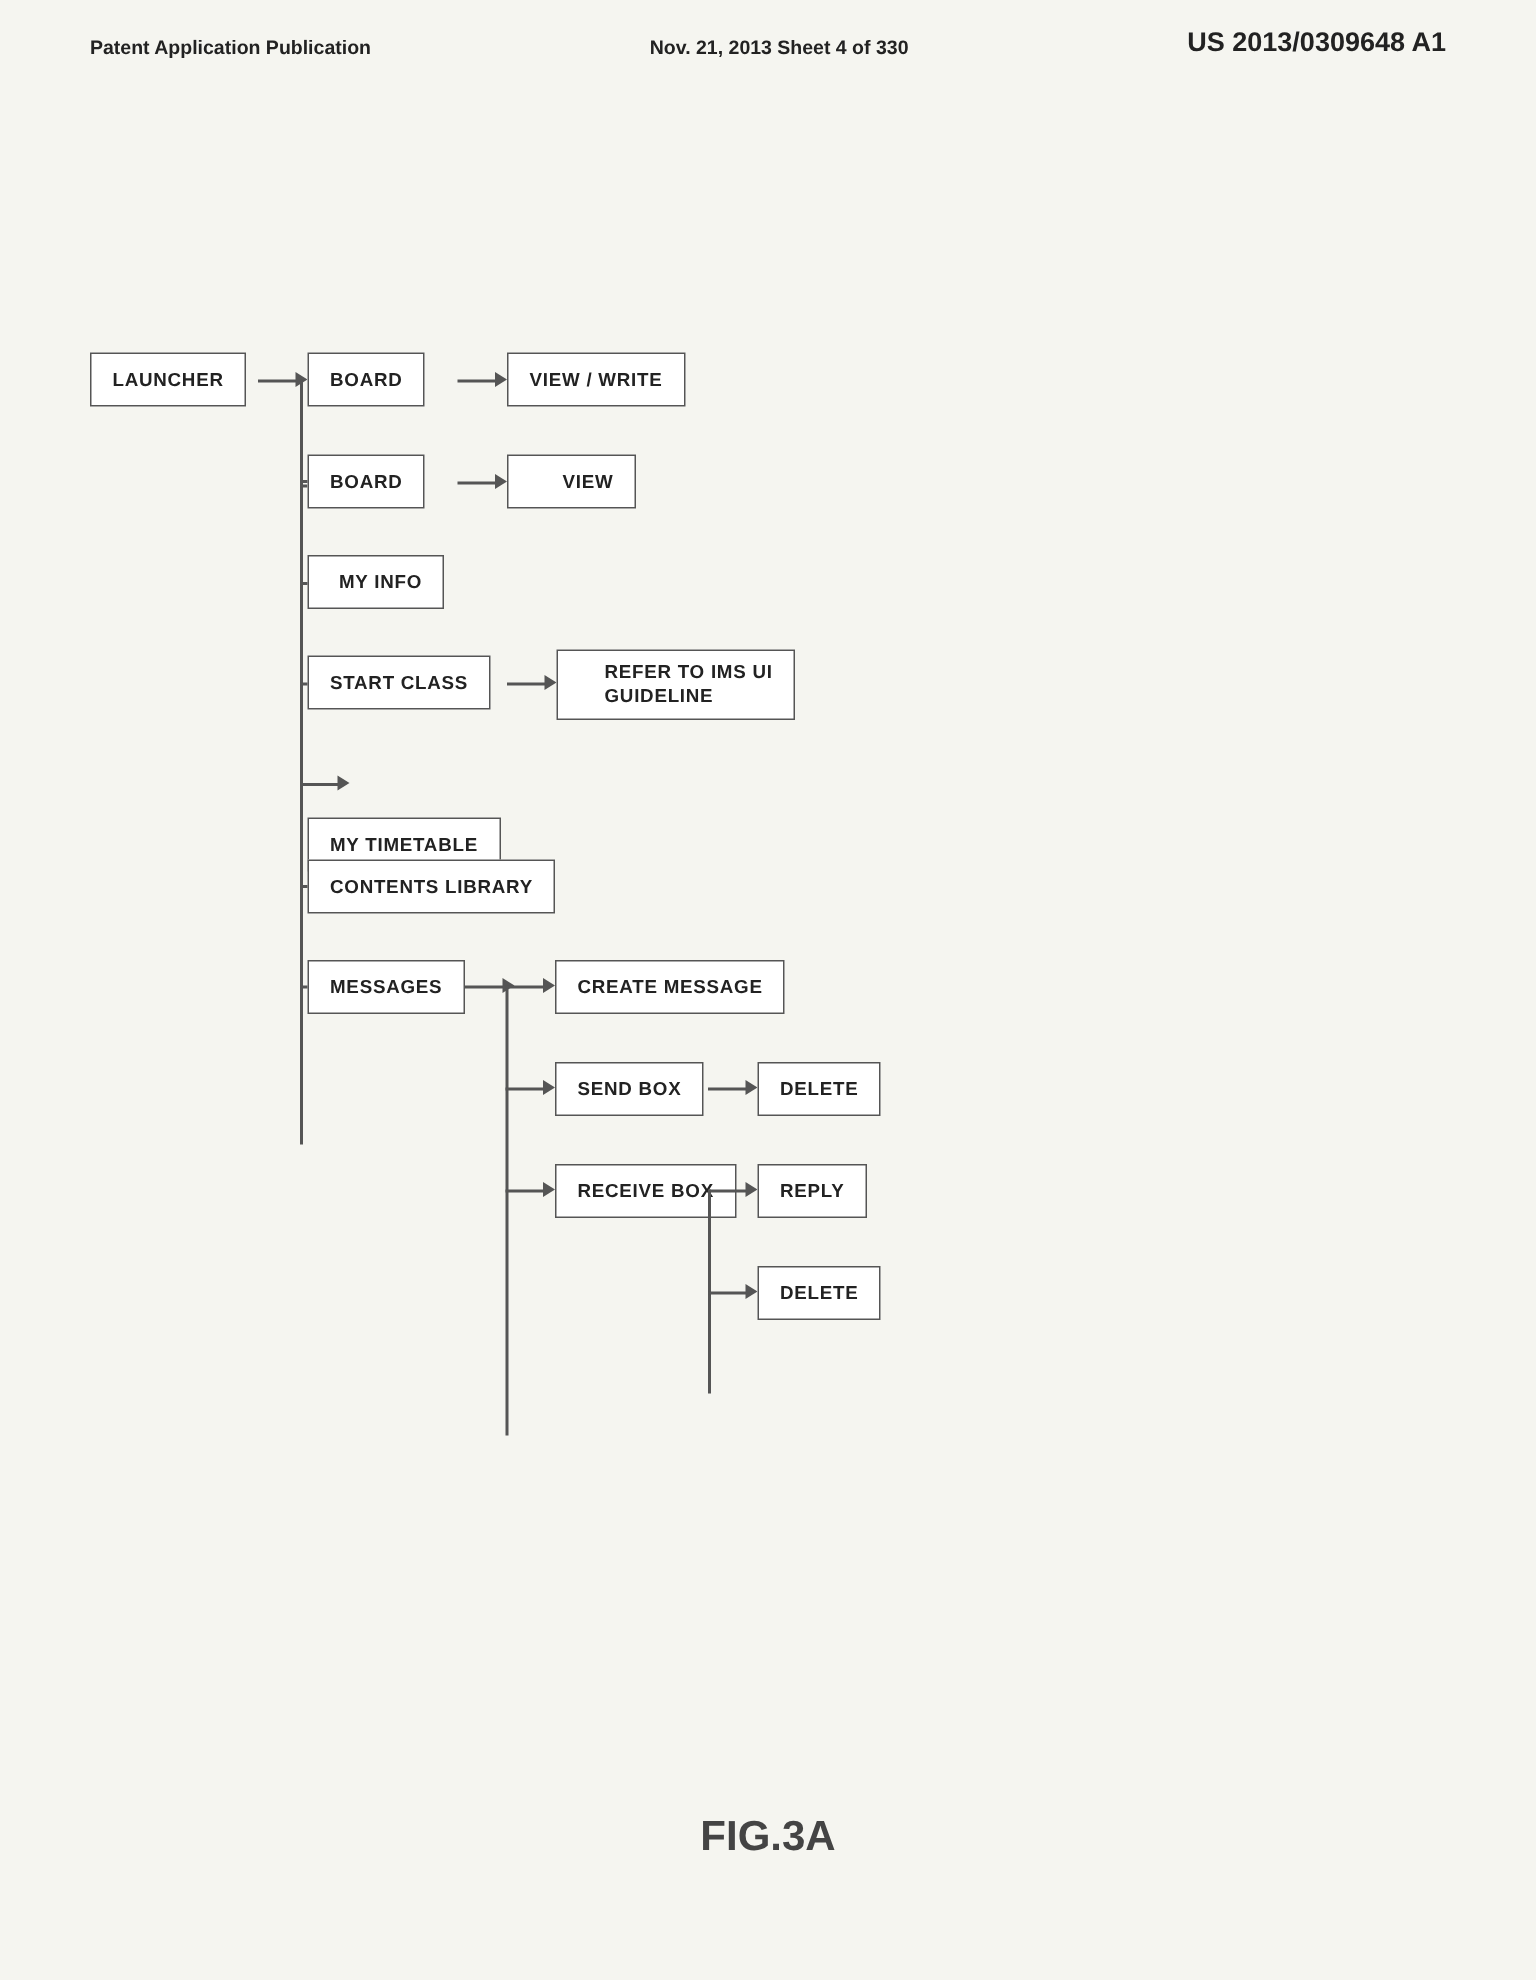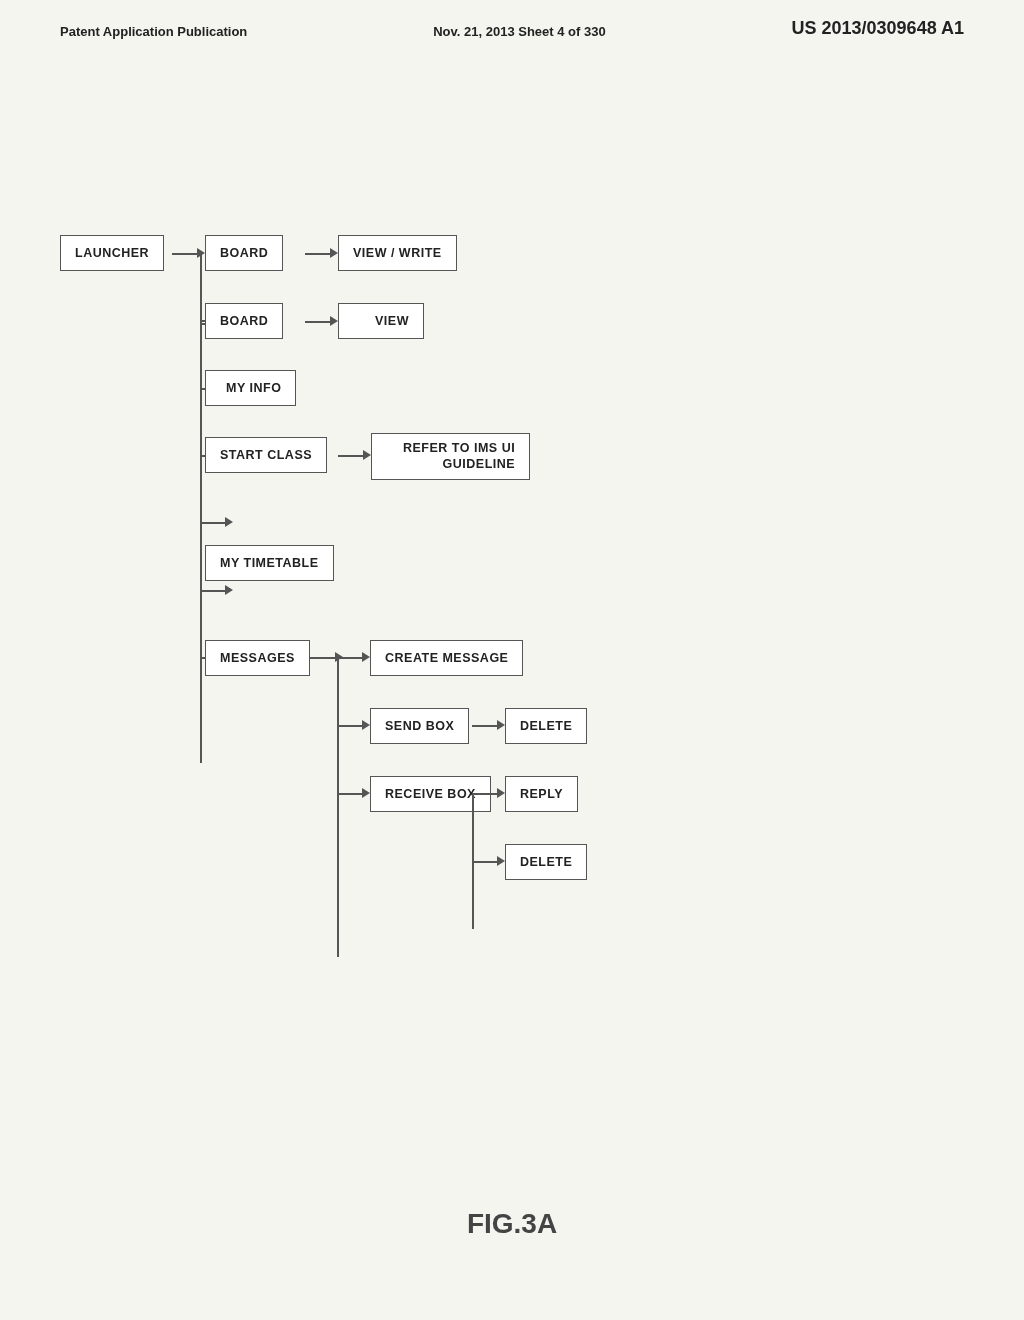--- a/index.html
+++ b/index.html
@@ -113,28 +113,29 @@
     <div style="position:absolute; left:200px; top:233px; width:28px; height:1.5px; background:#555;"></div>
     <div style="position:absolute; left:225px; top:228px; width:0; height:0; border-top:5px solid transparent; border-bottom:5px solid transparent; border-left:8px solid #555;"></div>
     <div class="box" style="position:absolute; left:205px; top:215px;padding-left:20px;">MY INFO</div>
 
     <div style="position:absolute; left:200px; top:300px; width:28px; height:1.5px; background:#555;"></div>
     <div style="position:absolute; left:225px; top:295px; width:0; height:0; border-top:5px solid transparent; border-bottom:5px solid transparent; border-left:8px solid #555;"></div>
     <div class="box" style="position:absolute; left:205px; top:282px;">START CLASS</div>
 
     <div style="position:absolute; left:338px; top:300px; width:28px; height:1.5px; background:#555;"></div>
     <div style="position:absolute; left:363px; top:295px; width:0; height:0; border-top:5px solid transparent; border-bottom:5px solid transparent; border-left:8px solid #555;"></div>
-    <div class="box" style="position:absolute; left:371px; top:278px; min-width:120px; white-space:normal; text-align:right; line-height:1.3;padding-left:31px;">REFER TO IMS UI<br>GUIDELINE</div>
+    <div class="box" style="position:absolute; left:371px; top:278px; min-width:120px; white-space:normal; text-align:left; line-height:1.3;padding-left:31px;">REFER TO IMS UI<br>GUIDELINE</div>
 
     <div style="position:absolute; left:200px; top:367px; width:28px; height:1.5px; background:#555;"></div>
     <div style="position:absolute; left:225px; top:362px; width:0; height:0; border-top:5px solid transparent; border-bottom:5px solid transparent; border-left:8px solid #555;"></div>
     <div class="box" style="position:absolute; left:205px; top:350px;margin-top:40px;">MY TIMETABLE</div>
 
     <div style="position:absolute; left:200px; top:435px; width:28px; height:1.5px; background:#555;"></div>
     <div style="position:absolute; left:225px; top:430px; width:0; height:0; border-top:5px solid transparent; border-bottom:5px solid transparent; border-left:8px solid #555;"></div>
+    <div class="box" style="position:absolute; left:205px; top:418px;">CONTENTS LIBRARY</div>
 
     <div style="position:absolute; left:200px; top:502px; width:28px; height:1.5px; background:#555;"></div>
     <div style="position:absolute; left:225px; top:497px; width:0; height:0; border-top:5px solid transparent; border-bottom:5px solid transparent; border-left:8px solid #555;"></div>
     <div class="box" style="position:absolute; left:205px; top:485px;">MESSAGES</div>
 
     <div style="position:absolute; left:310px; top:502px; width:28px; height:1.5px; background:#555;"></div>
     <div style="position:absolute; left:335px; top:497px; width:0; height:0; border-top:5px solid transparent; border-bottom:5px solid transparent; border-left:8px solid #555;"></div>
 
     <div style="position:absolute; left:337px; top:502px; width:1.5px; height:300px; background:#555;"></div>
 

